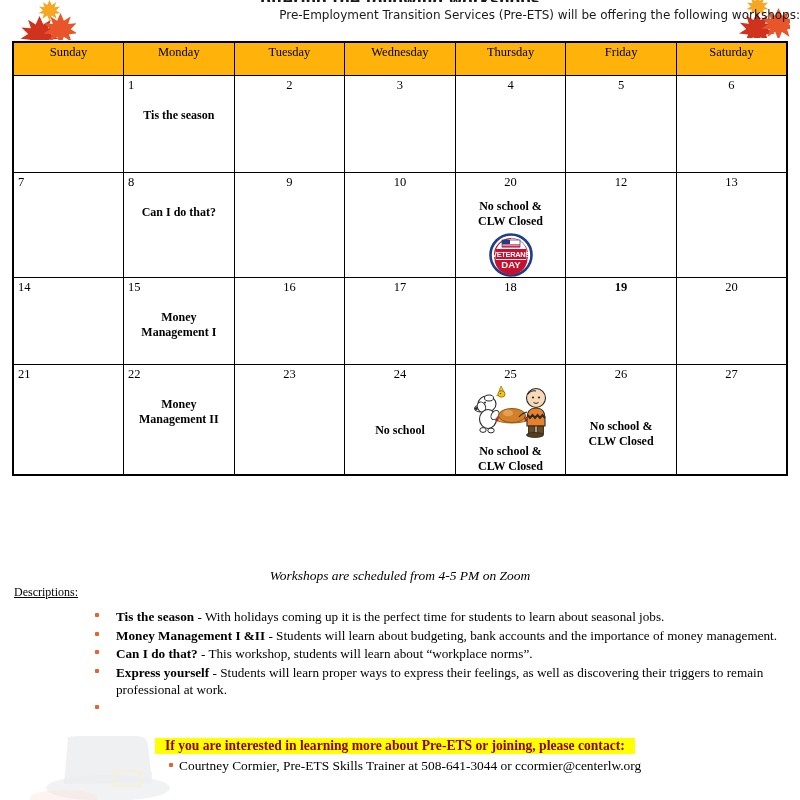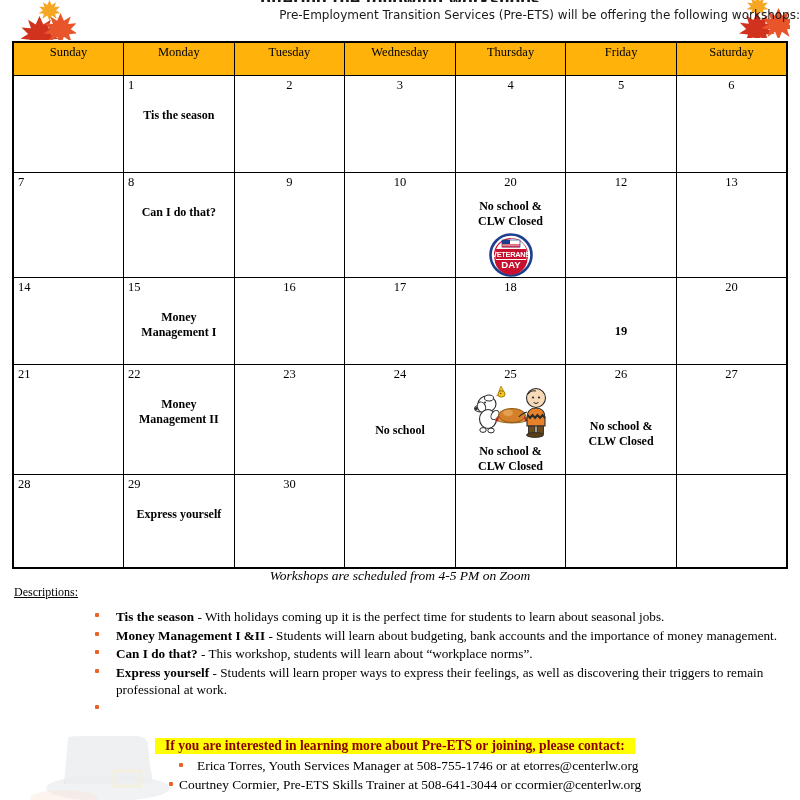--- a/index.html
+++ b/index.html
@@ -43,21 +43,21 @@
     border:1.2px solid #000;vertical-align:top;
     height:96px;padding:0;position:relative;
   }
   .cal tr.w3 td{height:86px;border-radius:24px;}
   .cal tr.w5 td{height:92px;}
   .daynum{
     display:block;font-size:12.5px;line-height:14px;
     padding:2px 4px 0 4px;text-align:center;
   }
   .daynum.left{text-align:left;}
-  .daynum.bold{font-weight:bold;margin-top:44px;}
+  .daynum.bold{font-weight:bold;}
   .evt{
     display:block;text-align:center;font-weight:bold;font-size:12px;
     line-height:15px;padding:0 3px;
   }
   .spacer-16{height:16px;}
   .spacer-10{height:10px;}
   .badge-wrap{display:flex;justify-content:center;margin-top:4px;}
   .peanuts-wrap{display:flex;justify-content:center;margin-top:1px;}
 
   
@@ -317,45 +317,20 @@
         <span class="daynum">26</span>
         <div style="height:38px"></div>
         <span class="evt">No school &amp;</span>
         <span class="evt">CLW Closed</span>
       </td>
       <td>
         <span class="daynum">27</span>
       </td>
     </tr>
 
-    <tr class="w5">
-      <td>
-        <span class="daynum left">28</span>
-      </td>
-      <td>
-        <span class="daynum left">29</span>
-        <div class="spacer-16"></div>
-        <span class="evt">Express yourself</span>
-      </td>
-      <td>
-        <span class="daynum">30</span>
-      </td>
-      <td>
-        <span class="daynum"></span>
-      </td>
-      <td>
-        <span class="daynum"></span>
-      </td>
-      <td>
-        <span class="daynum"></span>
-      </td>
-      <td>
-        <span class="daynum"></span>
-      </td>
-    </tr>
   </tbody>
 </table>
 
 <div class="zoomline">Workshops are scheduled from 4-5 PM on Zoom</div>
 
 <div class="descr-label">Descriptions:</div>
 
 <ul class="desc-list">
   <li>
     <span class="bul"></span>
@@ -383,21 +358,17 @@
   <path d="M40 4 Q38 2 56 2 L108 2 Q120 2 120 12 L124 48 L36 50 Z" fill="#B9BEC2" opacity="0.55"></path>
   <ellipse cx="80" cy="54" rx="62" ry="13" fill="#BFC4C8" opacity="0.5"></ellipse>
   <rect x="38" y="38" width="86" height="12" fill="#D6DADD" opacity="0.75"></rect>
   <rect x="86" y="37" width="26" height="15" fill="none" stroke="#E6D9A8" stroke-width="3" opacity="0.85"></rect>
   <ellipse cx="36" cy="64" rx="34" ry="8" fill="#F2C3B0" opacity="0.45"></ellipse>
 </svg>
 
 <div class="contact-head">If you are interested in learning more about Pre-ETS or joining, please contact:</div>
 
 <ul class="contact-list">
-  <li>
-    <span class="bul"></span>
-    <span>Erica Torres, Youth Services Manager at 508-755-1746 or at etorres@centerlw.org</span>
-  </li>
   <li style="padding-left:14px;left:-10px;position:relative;">
     <span class="bul"></span>
     <span>Courtney Cormier, Pre-ETS Skills Trainer at 508-641-3044 or ccormier@centerlw.org</span>
   </li>
 </ul>
 
 </body></html>

